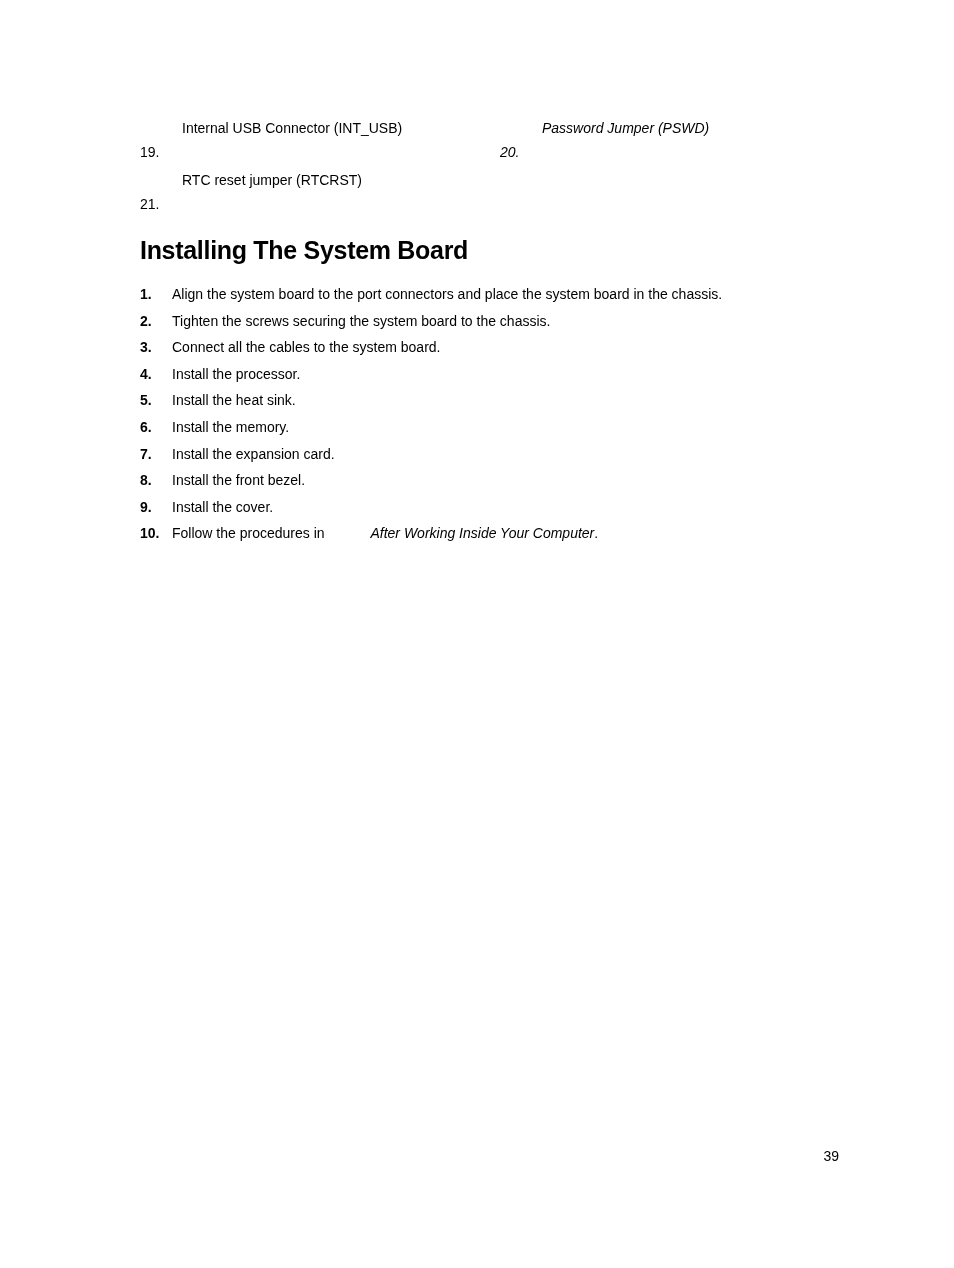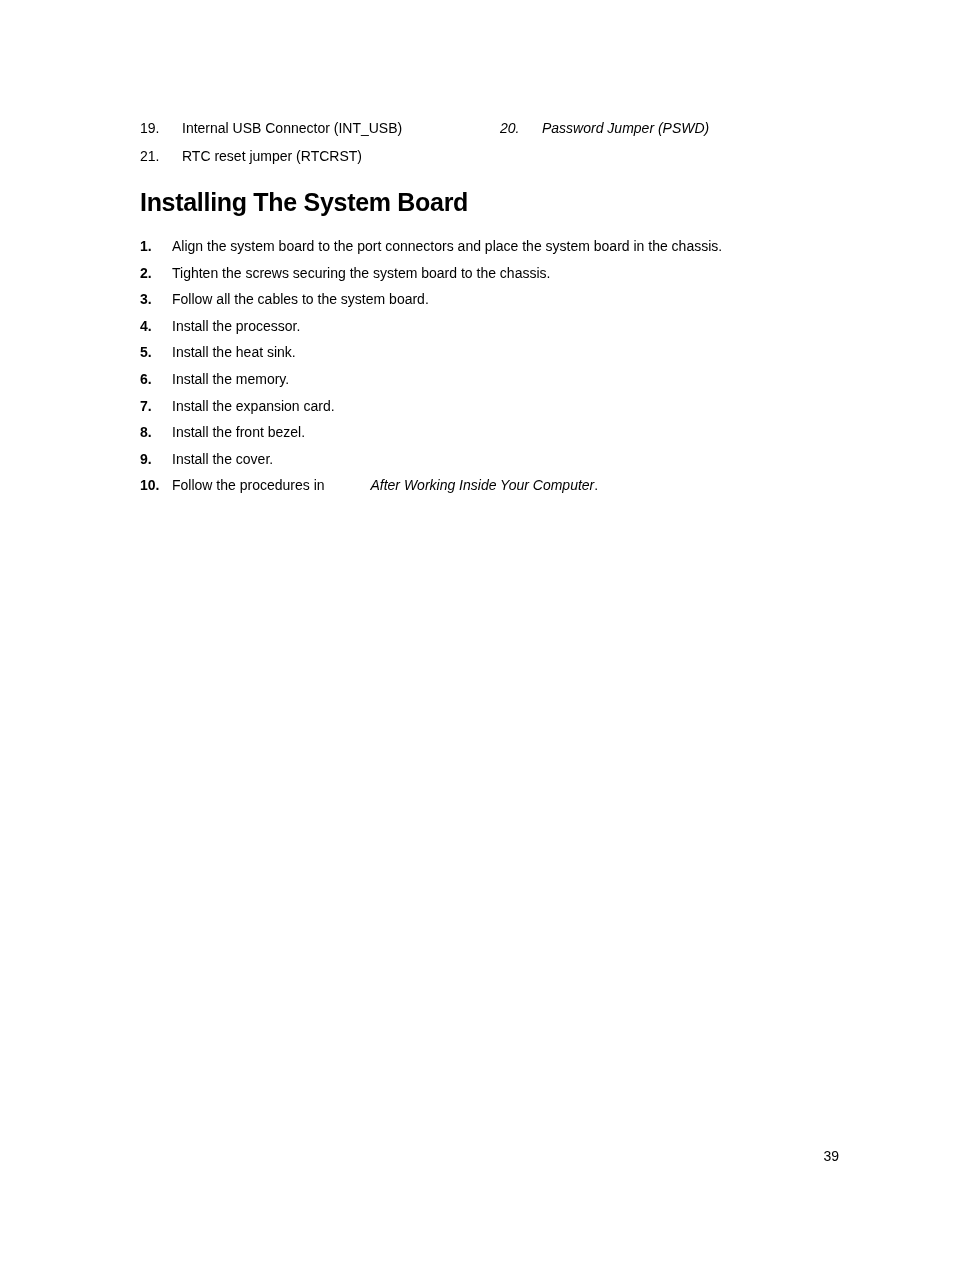--- a/index.html
+++ b/index.html
@@ -28,20 +28,21 @@
     .connector-item.left {
       width: 360px;
     }
     .connector-item.right {
       width: 320px;
       font-style: italic;
     }
     .connector-num {
       width: 42px;
       flex-shrink: 0;
+      margin-top: 24px;
     }
     .connector-text {
       flex: 1;
     }
     .section-heading {
       font-size: 25px;
       font-weight: bold;
       margin-top: 12px;
       margin-bottom: 20px;
       letter-spacing: -0.3px;
@@ -98,21 +99,21 @@
   <div class="step">
     <span class="step-num">1.</span>
     <span class="step-text">Align the system board to the port connectors and place the system board in the chassis.</span>
   </div>
   <div class="step">
     <span class="step-num">2.</span>
     <span class="step-text">Tighten the screws securing the system board to the chassis.</span>
   </div>
   <div class="step">
     <span class="step-num">3.</span>
-    <span class="step-text">Follow all the cables to the system board.</span>
+    <span class="step-text">Connect all the cables to the system board.</span>
   </div>
   <div class="step">
     <span class="step-num">4.</span>
     <span class="step-text">Install the processor.</span>
   </div>
   <div class="step">
     <span class="step-num">5.</span>
     <span class="step-text">Install the heat sink.</span>
   </div>
   <div class="step">

